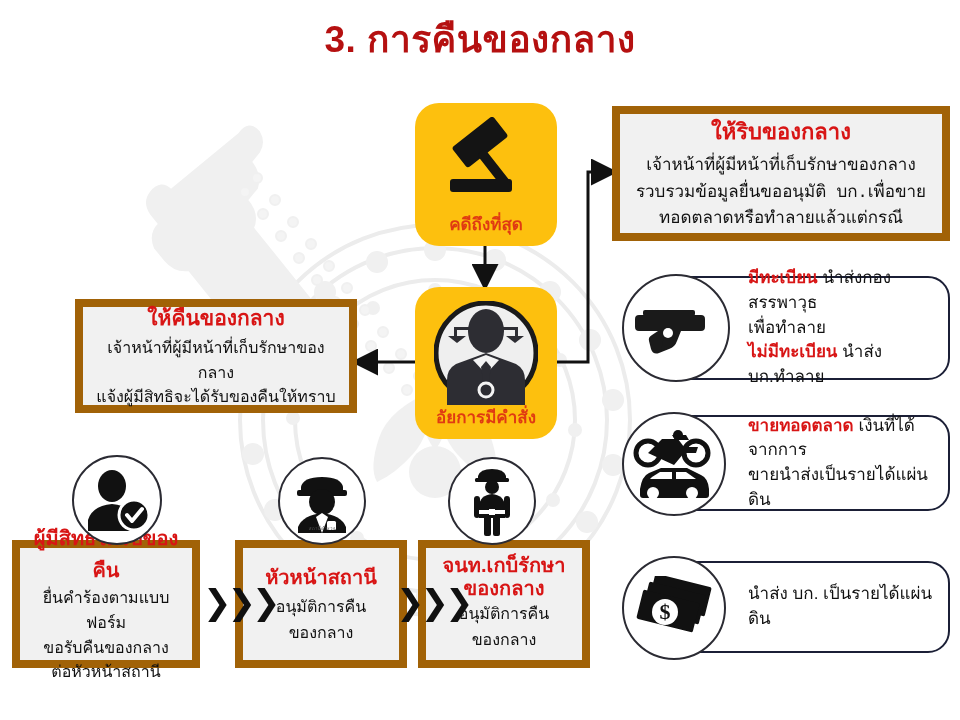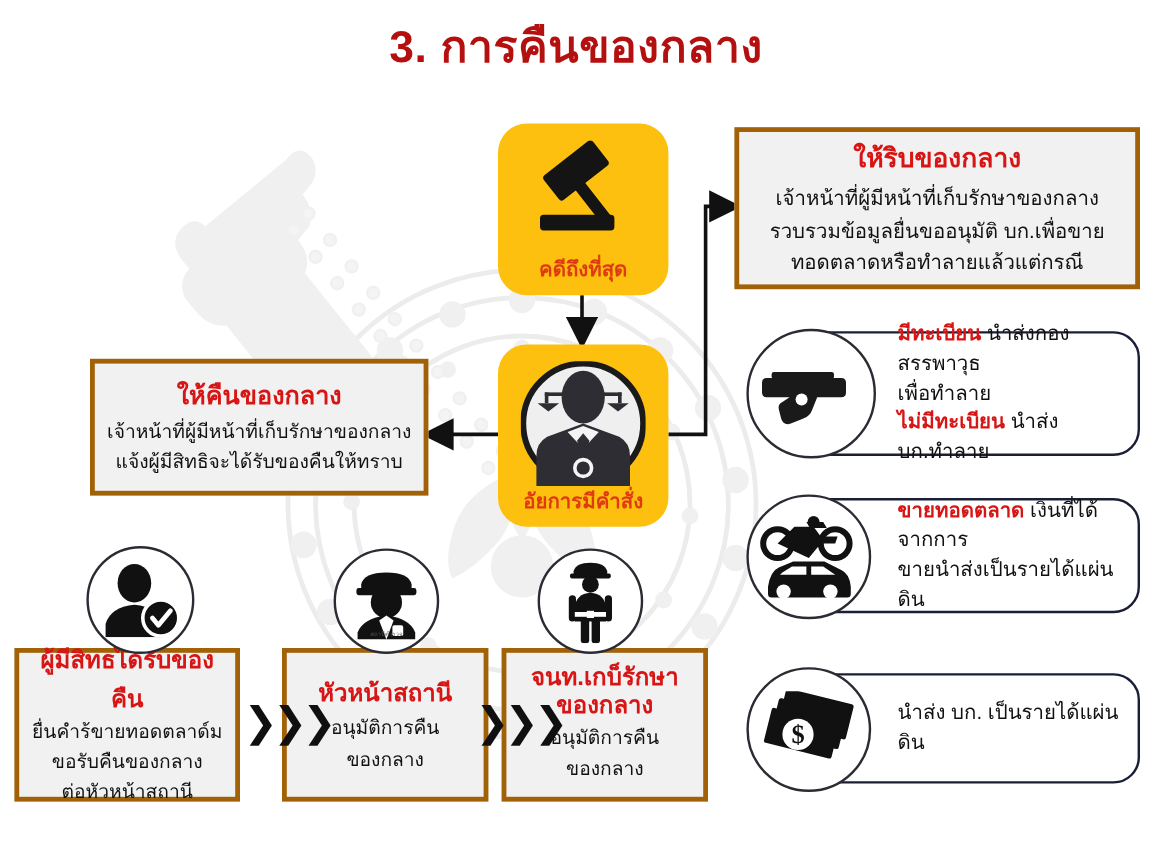--- a/index.html
+++ b/index.html
@@ -19,27 +19,27 @@
 
   
   .title{
     position:absolute;left:0;top:18px;width:960px;text-align:center;
     font-size:37px;font-weight:bold;color:#b51010;letter-spacing:.5px;
     z-index:5;line-height:1.2;
   }
 
   
   .sqbox{
-    position:absolute;background:#f1f1f1;border:4px solid #a16207;
+    position:absolute;background:#f1f1f1;border:8px solid #a16207;
     box-sizing:border-box;z-index:4;
     display:flex;flex-direction:column;align-items:center;justify-content:center;
     text-align:center;
   }
   .sqbox .hd{color:#d81515;font-weight:bold;}
-  .sqbox .ln{color:#111;}
+  .sqbox .ln{color:#111;font-family:Liberation Mono, monospace;}
 
   
   .ynode{
     position:absolute;background:#fdc00e;border-radius:24px;z-index:4;
     display:flex;flex-direction:column;align-items:center;justify-content:flex-start;
   }
   .ynode .cap{
     position:absolute;bottom:9px;left:0;width:100%;text-align:center;
     color:#e03a12;font-weight:bold;font-size:17px;
   }
@@ -330,21 +330,21 @@
         <rect x="16" y="50" width="7" height="20" rx="2"></rect>
         <rect x="25" y="50" width="7" height="20" rx="2"></rect>
       </g>
       <rect x="11" y="44" width="26" height="4" fill="#ffffff"></rect>
       <rect x="21" y="43" width="6" height="6" fill="#ffffff"></rect>
     </svg>
   </div>
 
   <div class="sqbox" style="left:12px;top:540px;width:188px;height:128px;padding:4px 5px;">
     <div class="hd" style="font-size:20px;margin-bottom:1px;">ผู้มีสิทธได้รับของคืน</div>
-    <div class="ln" style="font-size:16px;line-height:1.55;">ยื่นคำร้ขายทอดตลาด์ม</div>
+    <div class="ln" style="font-size:16px;line-height:1.55;">ยื่นคำร้องตามแบบฟอร์ม</div>
     <div class="ln" style="font-size:16px;line-height:1.55;">ขอรับคืนของกลาง</div>
     <div class="ln" style="font-size:16px;line-height:1.55;">ต่อหัวหน้าสถานี</div>
   </div>
 
   <div class="chev" style="left:203px;top:585px;">❯❯❯</div>
 
   <div class="sqbox" style="left:235px;top:540px;width:172px;height:128px;padding:4px 5px;">
     <div class="hd" style="font-size:20px;margin-bottom:2px;">หัวหน้าสถานี</div>
     <div class="ln" style="font-size:16px;line-height:1.65;">อนุมัติการคืน</div>
     <div class="ln" style="font-size:16px;line-height:1.65;">ของกลาง</div>

